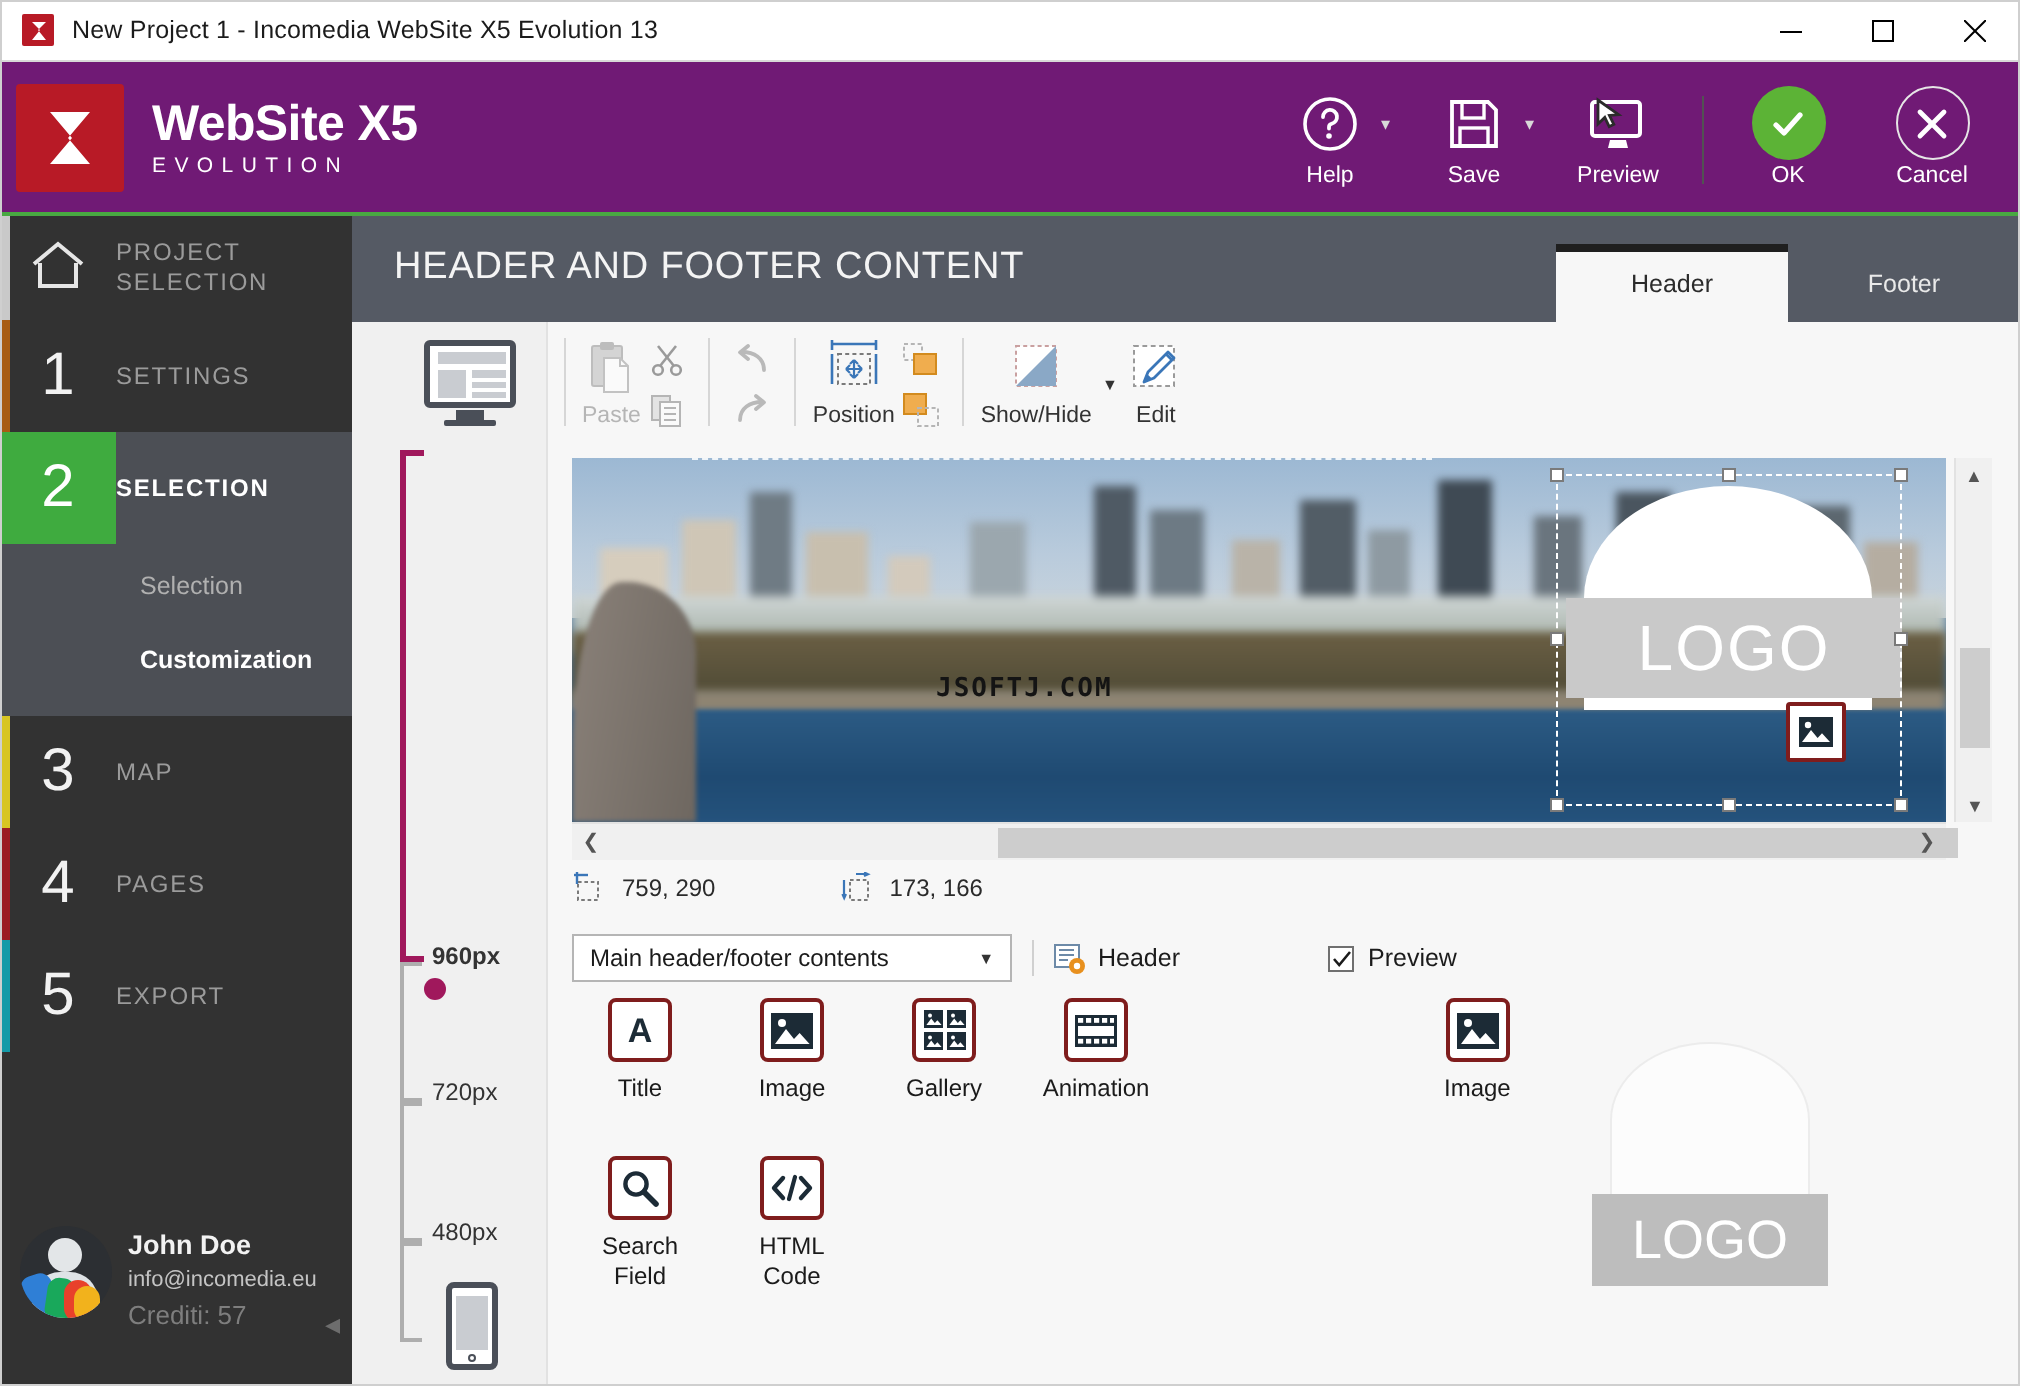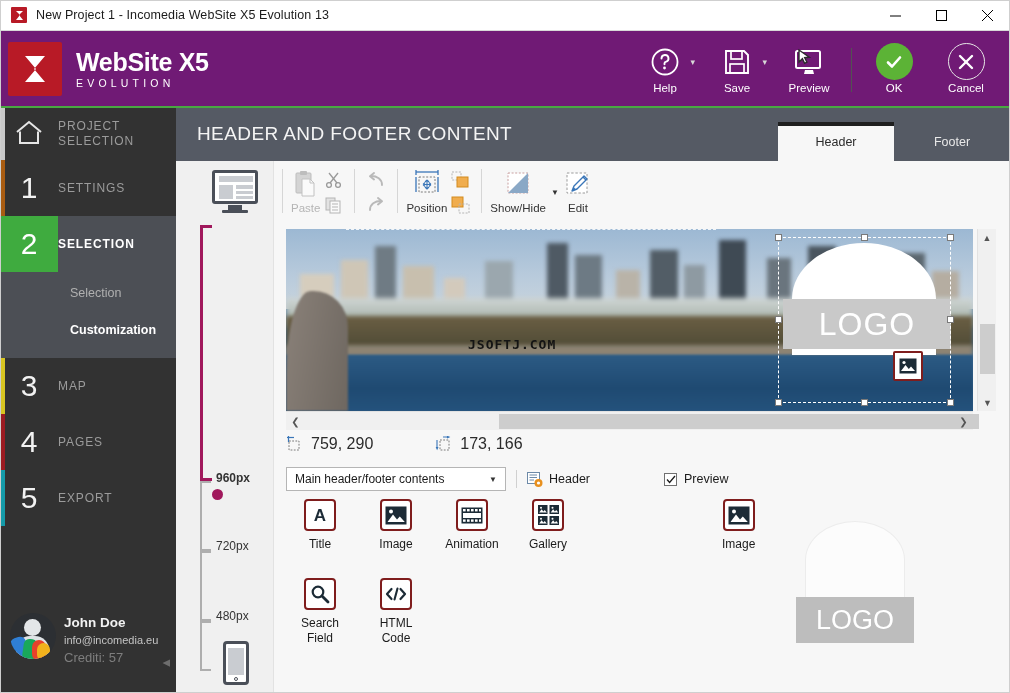--- a/index.html
+++ b/index.html
@@ -228,21 +228,21 @@
   
   .vscroll { position:absolute; right:0; top:0; width:19px; height:182px; background:#f0f0f0; border-left:1px solid #e2e2e2; }
   .vbtn { height:17px; display:flex; align-items:center; justify-content:center; color:#555; font-size:9px; cursor:pointer; }
   .vthumb { position:absolute; left:2px; top:95px; width:15px; height:50px; background:#cdcdcd; cursor:pointer; }
   .hscroll { position:absolute; left:0; top:182px; width:687px; height:19px; background:#f0f0f0; border-top:1px solid #e2e2e2; display:flex; align-items:center; }
   .hbtn { width:19px; height:19px; display:flex; align-items:center; justify-content:center; color:#555; font-size:10px; cursor:pointer; }
   .hthumb { position:absolute; left:213px; top:2px; width:480px; height:15px; background:#cdcdcd; cursor:pointer; }
 
   
   .statusrow { position:absolute; left:110px; top:272px; width:500px; height:22px; display:flex; align-items:center; }
-  .stat { display:flex; align-items:center; font-size:16px; color:#2b2b2b; }
+  .stat { display:flex; align-items:center; font-size:12px; color:#2b2b2b; }
   .stat .sico { width:18px; height:16px; margin-right:7px; position:relative; }
   .stat:nth-child(2) { margin-left:62px;justify-content:flex-end; }
 
   
   .optrow { position:absolute; left:110px; top:305px; width:700px; height:26px; display:flex; align-items:center; }
   .selectbox {
     width:220px; height:24px; border:1px solid #b5b5b5; background:#fff;
     display:flex; align-items:center; padding:0 4px 0 8px; font-size:12px; color:#1b1b1b;
     cursor:pointer; position:relative;
   }
@@ -759,58 +759,58 @@
             <svg width="22" height="19" viewBox="0 0 22 19">
               <rect x="0.5" y="0.5" width="21" height="18" fill="#1c2b36"></rect>
               <circle cx="6" cy="5.5" r="2" fill="#fff"></circle>
               <path d="M2.5 16l5.5-7.5 4 5 2.8-3 5 5.5z" fill="#fff"></path>
             </svg>
           </div>
           <div class="wlabel">Image</div>
         </div>
         <div class="wcell">
           <div class="wicon">
+            <svg width="21" height="20" viewBox="0 0 21 20">
+              <rect x="0" y="0" width="9.5" height="9" fill="#1c2b36"></rect>
+                <circle cx="3" cy="2.8" r="1" fill="#fff"></circle>
+                <path d="M1.2 7.5l2.4-3.2 1.8 2.2 1.3-1.4 2.1 2.4z" fill="#fff"></path>
+              <rect x="11.5" y="0" width="9.5" height="9" fill="#1c2b36"></rect>
+                <circle cx="14.5" cy="2.8" r="1" fill="#fff"></circle>
+                <path d="M12.7 7.5l2.4-3.2 1.8 2.2 1.3-1.4 2.1 2.4z" fill="#fff"></path>
+              <rect x="0" y="11" width="9.5" height="9" fill="#1c2b36"></rect>
+                <circle cx="3" cy="13.8" r="1" fill="#fff"></circle>
+                <path d="M1.2 18.5l2.4-3.2 1.8 2.2 1.3-1.4 2.1 2.4z" fill="#fff"></path>
+              <rect x="11.5" y="11" width="9.5" height="9" fill="#1c2b36"></rect>
+                <circle cx="14.5" cy="13.8" r="1" fill="#fff"></circle>
+                <path d="M12.7 18.5l2.4-3.2 1.8 2.2 1.3-1.4 2.1 2.4z" fill="#fff"></path>
+            </svg>
+          </div>
+          <div class="wlabel">Gallery</div>
+        </div>
+        <div class="wcell">
+          <div class="wicon">
             <svg width="22" height="17" viewBox="0 0 22 17">
               <rect x="0.5" y="0.5" width="21" height="16" fill="#1c2b36"></rect>
               <g fill="#fff">
                 <rect x="2" y="2" width="2.6" height="2.4"></rect>
                   <rect x="6" y="2" width="2.6" height="2.4"></rect>
                   <rect x="10" y="2" width="2.6" height="2.4"></rect>
                   <rect x="14" y="2" width="2.6" height="2.4"></rect>
                   <rect x="18" y="2" width="2" height="2.4"></rect>
                 <rect x="2" y="12.4" width="2.6" height="2.4"></rect>
                   <rect x="6" y="12.4" width="2.6" height="2.4"></rect>
                   <rect x="10" y="12.4" width="2.6" height="2.4"></rect>
                   <rect x="14" y="12.4" width="2.6" height="2.4"></rect>
                   <rect x="18" y="12.4" width="2" height="2.4"></rect>
                 <rect x="2" y="6" width="18" height="5"></rect>
               </g>
             </svg>
           </div>
           <div class="wlabel">Animation</div>
         </div>
-        <div class="wcell">
-          <div class="wicon">
-            <svg width="21" height="20" viewBox="0 0 21 20">
-              <rect x="0" y="0" width="9.5" height="9" fill="#1c2b36"></rect>
-                <circle cx="3" cy="2.8" r="1" fill="#fff"></circle>
-                <path d="M1.2 7.5l2.4-3.2 1.8 2.2 1.3-1.4 2.1 2.4z" fill="#fff"></path>
-              <rect x="11.5" y="0" width="9.5" height="9" fill="#1c2b36"></rect>
-                <circle cx="14.5" cy="2.8" r="1" fill="#fff"></circle>
-                <path d="M12.7 7.5l2.4-3.2 1.8 2.2 1.3-1.4 2.1 2.4z" fill="#fff"></path>
-              <rect x="0" y="11" width="9.5" height="9" fill="#1c2b36"></rect>
-                <circle cx="3" cy="13.8" r="1" fill="#fff"></circle>
-                <path d="M1.2 18.5l2.4-3.2 1.8 2.2 1.3-1.4 2.1 2.4z" fill="#fff"></path>
-              <rect x="11.5" y="11" width="9.5" height="9" fill="#1c2b36"></rect>
-                <circle cx="14.5" cy="13.8" r="1" fill="#fff"></circle>
-                <path d="M12.7 18.5l2.4-3.2 1.8 2.2 1.3-1.4 2.1 2.4z" fill="#fff"></path>
-            </svg>
-          </div>
-          <div class="wlabel">Gallery</div>
-        </div>
       </div>
 
       <div class="wrow" style="margin-top:26px">
         <div class="wcell">
           <div class="wicon">
             <svg width="20" height="20" viewBox="0 0 20 20">
               <circle cx="8" cy="8" r="5.3" fill="none" stroke="#1c2b36" stroke-width="2.2"></circle>
               <line x1="12" y1="12" x2="18" y2="18" stroke="#1c2b36" stroke-width="2.8" stroke-linecap="round"></line>
             </svg>
           </div>

